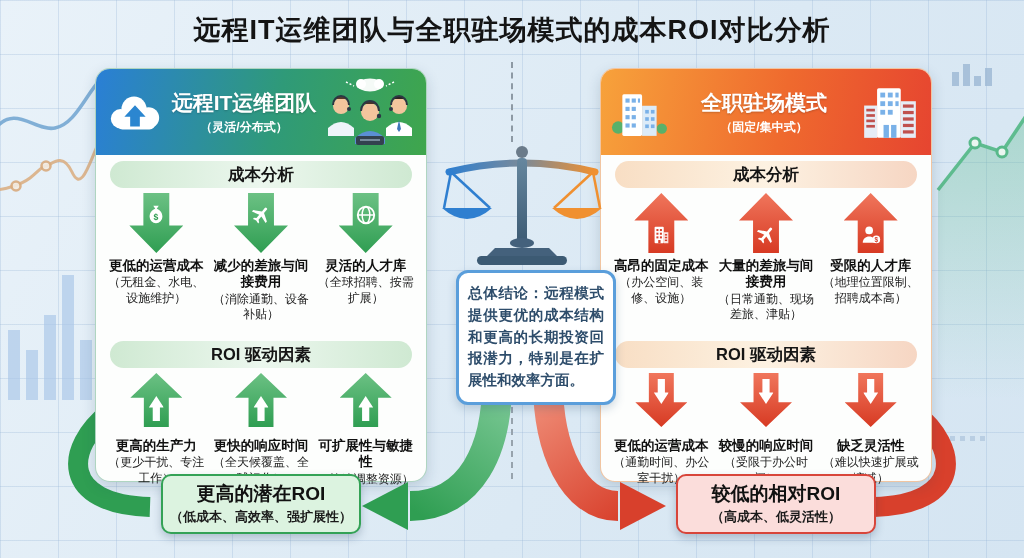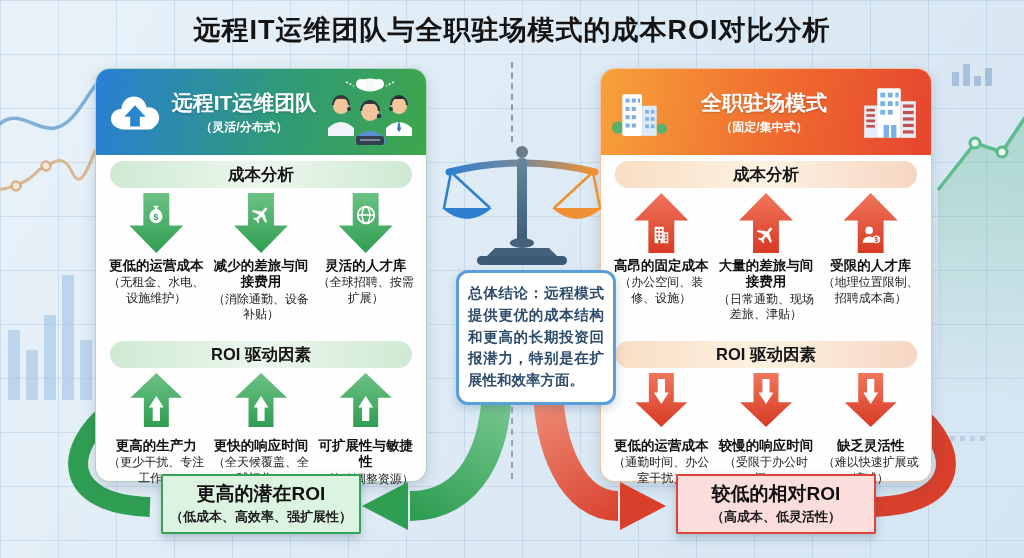--- a/index.html
+++ b/index.html
@@ -49,21 +49,21 @@
   .mini{position:absolute;left:50%;transform:translateX(-50%);width:15px;height:25px;background:#fff;}
   .mini.up{top:23px;clip-path:polygon(50% 0,100% 46%,74% 46%,74% 100%,26% 100%,26% 46%,0 46%);}
   .mini.down{top:6px;clip-path:polygon(50% 100%,0 54%,26% 54%,26% 0,74% 0,74% 54%,100% 54%);}
   .label{font-size:13.5px;font-weight:bold;color:#101010;line-height:1.22;margin-top:3px;}
   .detail{font-size:12px;color:#1c1c1c;line-height:1.28;margin-top:1px;}
 
   .conclusion{position:absolute;left:456px;top:270px;width:160px;box-sizing:border-box;
     background:#fff;border:3px solid #5a9edb;border-radius:12px;padding:10px 9px;
     font-size:14.5px;font-weight:bold;color:#2e4d6b;line-height:1.5;text-align:justify;
     box-shadow:0 4px 10px rgba(40,80,120,.22);}
-  .banner{position:absolute;top:474px;width:200px;border-radius:2px;text-align:center;
+  .banner{position:absolute;top:474px;width:200px;border-radius:10px;text-align:center;
     padding:5px 4px 6px;box-shadow:0 4px 9px rgba(30,60,90,.25);box-sizing:border-box;}
   .banner.gb{left:161px;background:#dcf3e0;border:2.5px solid #34a256;}
   .banner.rb{left:676px;background:#fbdddb;border:2.5px solid #d8453a;}
   .banner-title{font-size:19px;font-weight:bold;color:#111;}
   .banner-detail{font-size:13px;font-weight:bold;color:#1a1a1a;margin-top:1px;}
 </style>
 </head>
 <body>
 
 <div class="canvas">

